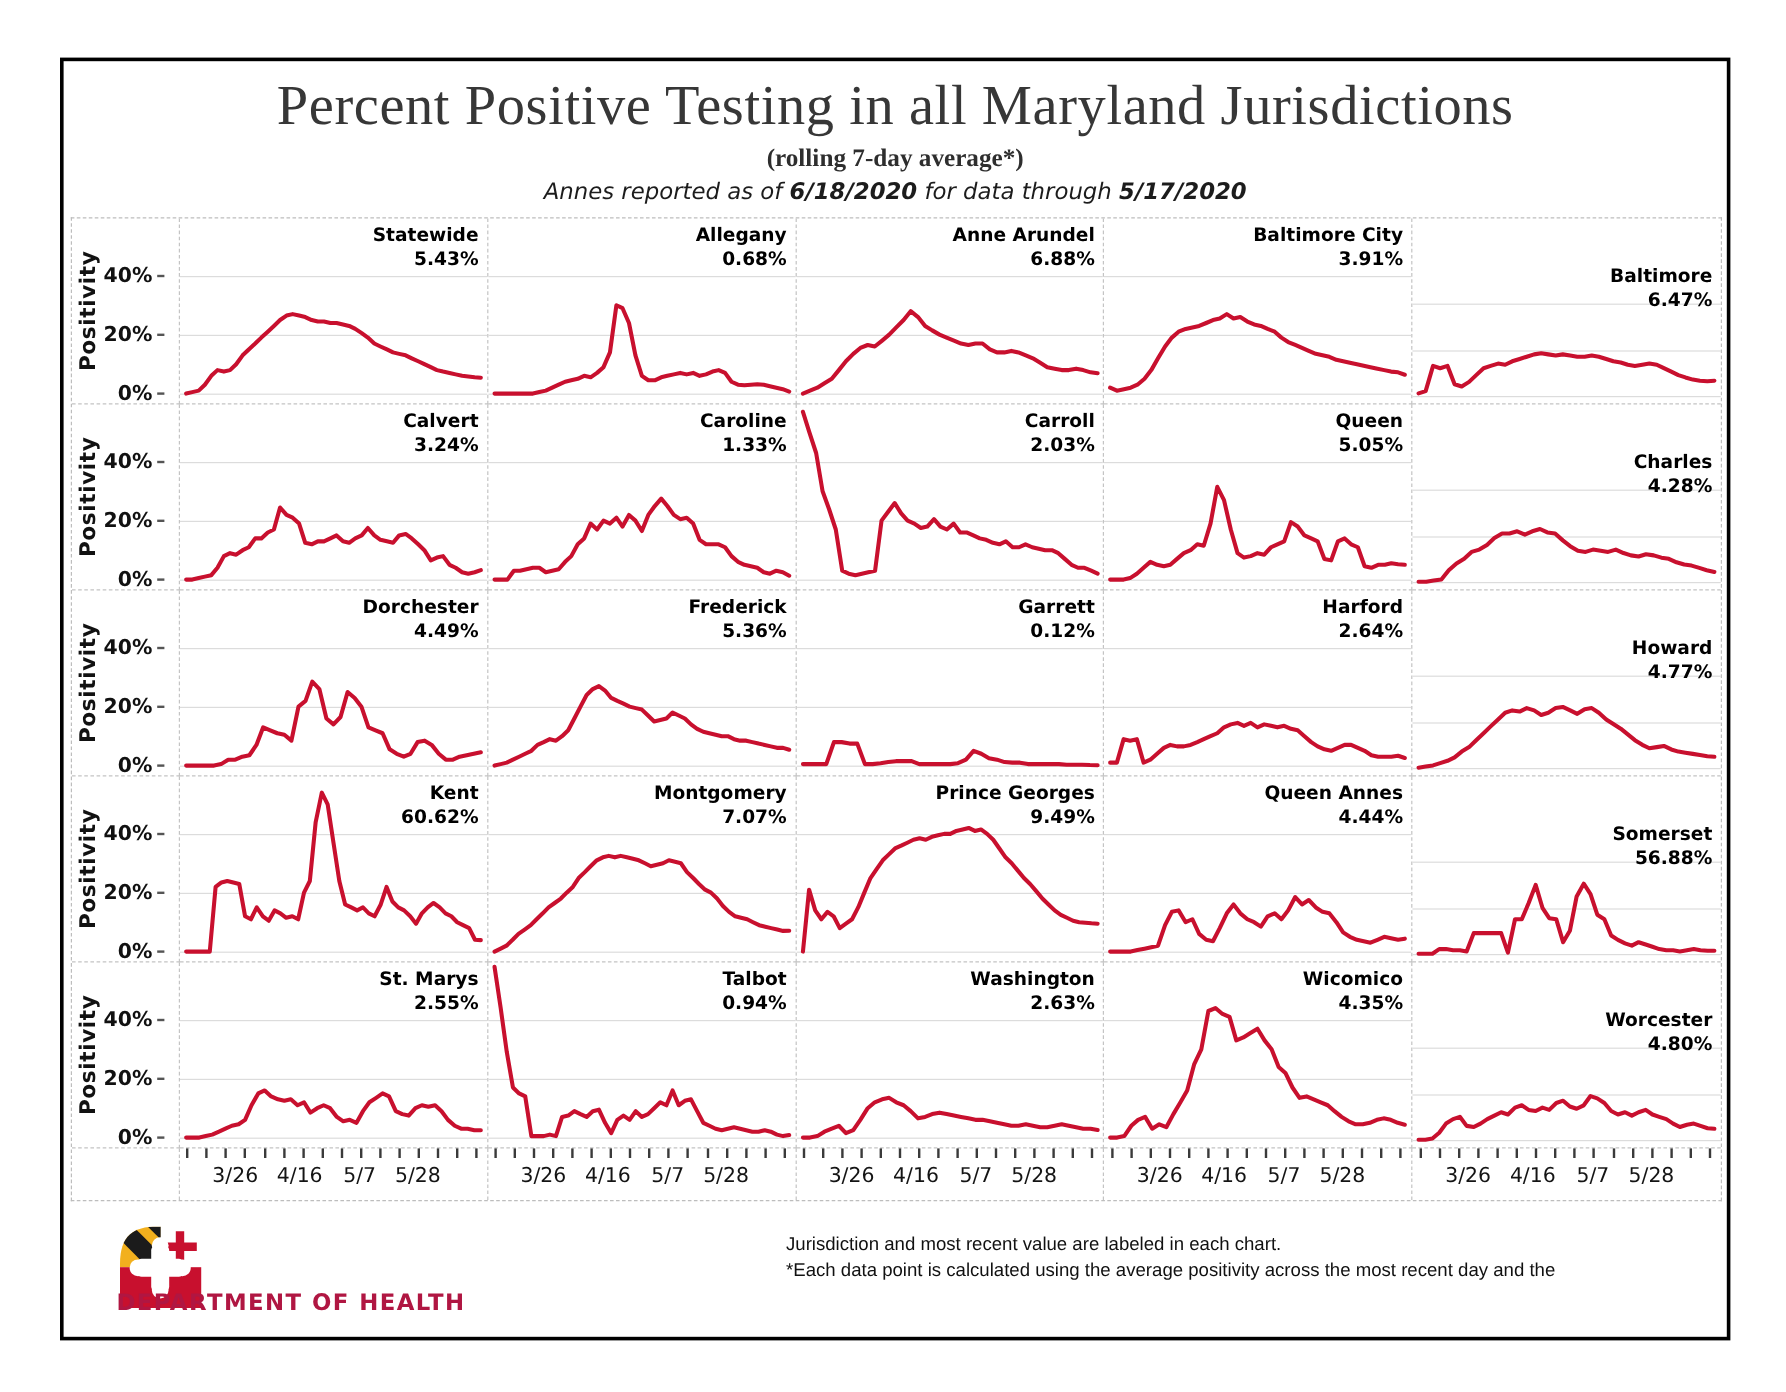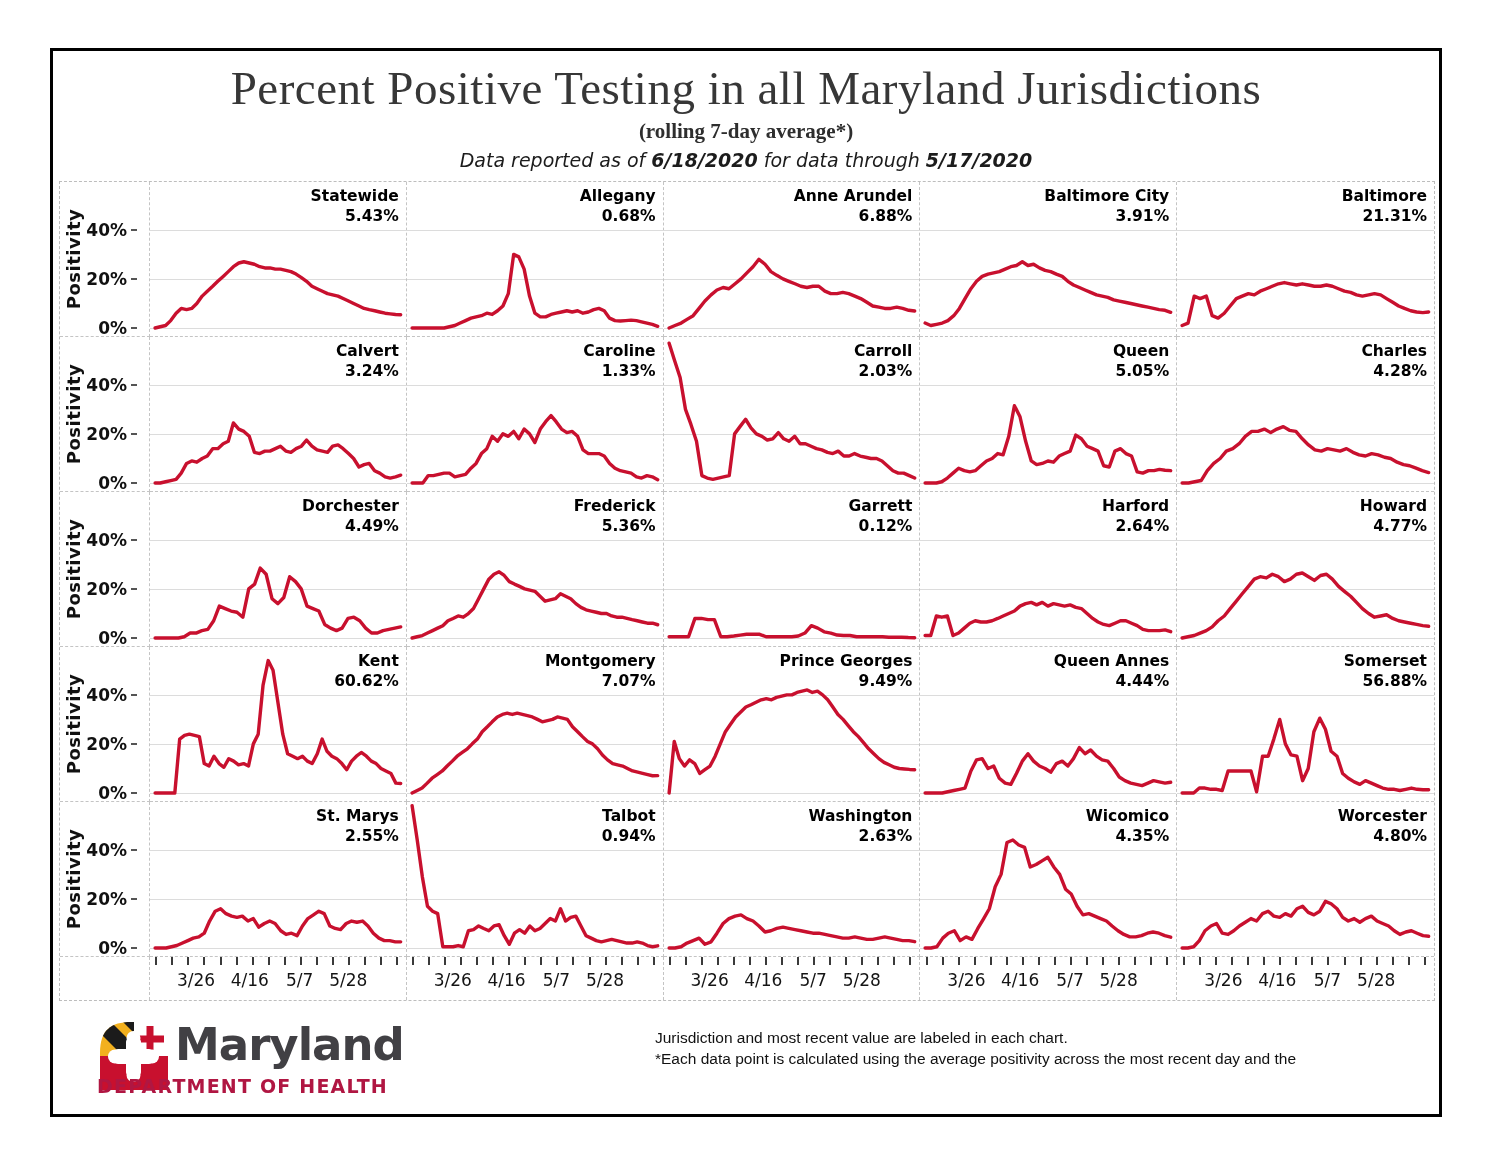--- a/index.html
+++ b/index.html
@@ -9,21 +9,21 @@
   .hdr{position:absolute;left:0;top:10px;width:100%;text-align:center;}
   .title{font-family:"Liberation Serif",serif;font-weight:400;font-size:47px;color:#373737;letter-spacing:.5px;}
   .subtitle{font-family:"Liberation Serif",serif;font-weight:bold;font-size:21px;color:#2e2e2e;margin-top:4px;}
   .repline{font-size:19px;font-style:italic;color:#1c1c1c;margin-top:5px;}
   .repline b{font-style:italic;}
   
   .grid{position:absolute;left:6px;top:130px;width:1376px;height:820px;border:1px dashed #bdbdbd;
         display:grid;grid-template-columns:90px repeat(5,1fr);grid-template-rows:repeat(5,155px) 43px;box-sizing:border-box;}
   .yaxis,.cell,.xcell,.corner{position:relative;box-sizing:border-box;}
   .yaxis,.cell{border-right:1px dashed #c4c4c4;border-bottom:1px dashed #c4c4c4;}
-  .cell.lastcol{border-right:none;}
+  .cell.lastcol{border-right:none;margin-top:34px;}
   .corner{border-right:1px dashed #c4c4c4;}
   .xcell{border-right:1px dashed #c4c4c4;}
   .xcell.lastcol{border-right:none;}
   .ylab{position:absolute;left:3px;top:50%;transform:translateY(-50%) rotate(180deg);writing-mode:vertical-rl;
         font-weight:bold;font-size:18px;color:#111;letter-spacing:.5px;}
   .ytick{position:absolute;right:12px;transform:translateY(-50%);display:flex;align-items:center;gap:4px;
          font-weight:bold;font-size:17px;color:#111;}
   .ytick .dash{width:6px;height:2px;background:#555;display:inline-block;}
   .gridline{position:absolute;left:0;right:0;height:1px;background:#dcdcdc;}
   svg.plot{position:absolute;left:0;top:0;width:100%;height:100%;display:block;}
@@ -39,21 +39,21 @@
         font-size:15.5px;line-height:1.38;color:#111;}
 </style>
 </head>
 <body>
 
 <div class="frame">
 
   <div class="hdr">
     <div class="title">Percent Positive Testing in all Maryland Jurisdictions</div>
     <div class="subtitle">(rolling 7-day average*)</div>
-    <div class="repline"><span>Data reported as of </span><b>6/18/2020</b><span> for data through </span><b>5/17/2020</b></div>
+    <div class="repline"><span>Annes reported as of </span><b>6/18/2020</b><span> for data through </span><b>5/17/2020</b></div>
   </div>
 
   <div class="grid" id="grid">
       <div class="yaxis">
         <div class="ylab">Positivity</div>
         <div class="ytick" style="top: 31.2%;">
           <span>40%</span>
           <span class="dash"></span>
         </div>
         <div class="ytick" style="top: 63%;">
@@ -115,21 +115,21 @@
       </div>
       <div class="cell lastcol">
         <div class="gridline" style="top: 31.2%;"></div>
         <div class="gridline" style="top: 63%;"></div>
         <div class="gridline" style="top: 94.8%;"></div>
         <svg class="plot" viewBox="0 0 100 100" preserveAspectRatio="none">
           <polyline points="2.0,93.2 4.3,91.6 6.7,74.1 9.0,75.7 11.4,74.1 13.7,86.8 16.0,88.4 18.4,85.2 20.7,80.5 23.1,75.7 25.4,74.1 27.8,72.5 30.1,73.3 32.4,70.9 34.8,69.3 37.1,67.7 39.5,66.1 41.8,65.3 44.1,66.1 46.5,66.9 48.8,66.1 51.2,66.9 53.5,67.7 55.9,67.7 58.2,66.9 60.5,67.7 62.9,69.3 65.2,70.9 67.6,71.7 69.9,73.3 72.2,74.1 74.6,73.3 76.9,72.5 79.3,73.3 81.6,75.7 84.0,78.1 86.3,80.5 88.6,82.1 91.0,83.6 93.3,84.4 95.7,84.8 98.0,84.4" fill="none" stroke="#c8102e" stroke-width="3.4" vector-effect="non-scaling-stroke" stroke-linejoin="round" stroke-linecap="round"></polyline>
         </svg>
         <div class="clabel">
           <div class="">Baltimore</div>
-          <div class="">21.31%</div>
+          <div class="">6.47%</div>
         </div>
       </div>
       <div class="yaxis">
         <div class="ylab">Positivity</div>
         <div class="ytick" style="top: 31.2%;">
           <span>40%</span>
           <span class="dash"></span>
         </div>
         <div class="ytick" style="top: 63%;">
           <span>20%</span>
@@ -555,21 +555,20 @@
         <g fill="#ffffff">
           <rect x="31" y="22" width="15" height="36" rx="3"></rect>
           <rect x="20" y="32" width="37" height="15" rx="3"></rect>
           <circle cx="38.5" cy="21" r="7"></circle>
           <circle cx="38.5" cy="58" r="7"></circle>
           <circle cx="20" cy="39.5" r="7"></circle>
           <circle cx="57" cy="39.5" r="7"></circle>
         </g>
       </g>
     </svg>
-    <div class="mdname">Maryland</div>
     <div class="mddept">DEPARTMENT OF HEALTH</div>
   </div>
 
   <div class="note">
     <div>Jurisdiction and most recent value are labeled in each chart.</div>
     <div>*Each data point is calculated using the average positivity across the most recent day and the</div>
   </div>
 
 </div>
 

